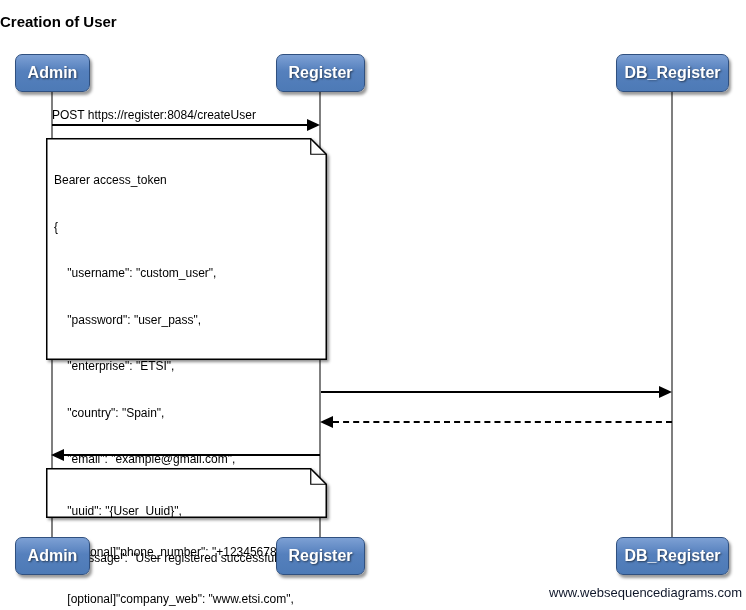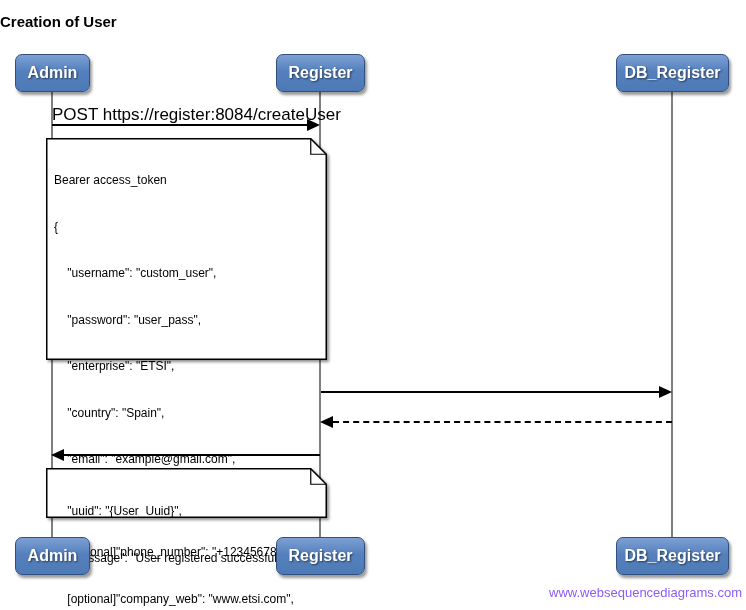--- a/index.html
+++ b/index.html
@@ -17,39 +17,39 @@
   .actor {
     position:absolute; height:38px; border:1px solid #30507f; border-radius:7px;
     background:linear-gradient(to bottom, #7da0d4 0%, #5580bd 45%, #4d7ab6 100%);
     color:#fff; font-size:16px; font-weight:bold;
     display:flex; align-items:center; justify-content:center;
     box-shadow:2px 3px 3px rgba(0,0,0,0.40);
     text-shadow:1px 1px 2px rgba(0,0,0,0.55);
     box-sizing:border-box;
   }
   .msg-label {
-    position:absolute; font-size:17px; height:16px; line-height:16px;
+    position:absolute; font-size:12px; height:16px; line-height:16px;
     white-space:nowrap; overflow:visible;
   }
   .msg-line { position:absolute; height:0; border-top:2px solid #000; }
   .msg-line.dashed { border-top-style:dashed; }
   .ah { position:absolute; width:0; height:0;
         border-top:6px solid transparent; border-bottom:6px solid transparent; }
   .ah.right { border-left:13px solid #000; }
   .ah.left  { border-right:13px solid #000; }
   .note { position:absolute; }
   .note svg { position:absolute; left:0; top:0; filter:drop-shadow(2px 2px 1.5px rgba(0,0,0,0.45)); }
   .note-text {
     position:absolute; left:8px; top:5px; font-size:12px; white-space:pre;
   }
   .note-text span { display:block; }
   .nt1 span { line-height:18.5px; }
   .nt2 span { line-height:19px; }
   .watermark {
-    position:absolute; right:4px; top:585px; font-size:13px; color:#8b5cf6;
+    position:absolute; right:4px; top:585px; font-size:13px; color:#0f172a;
   }
 </style>
 </head>
 <body>
 
 <div class="canvas">
 
   <div class="title">Creation of User</div>
 
   <div class="lifeline" style="left:51px"></div>

